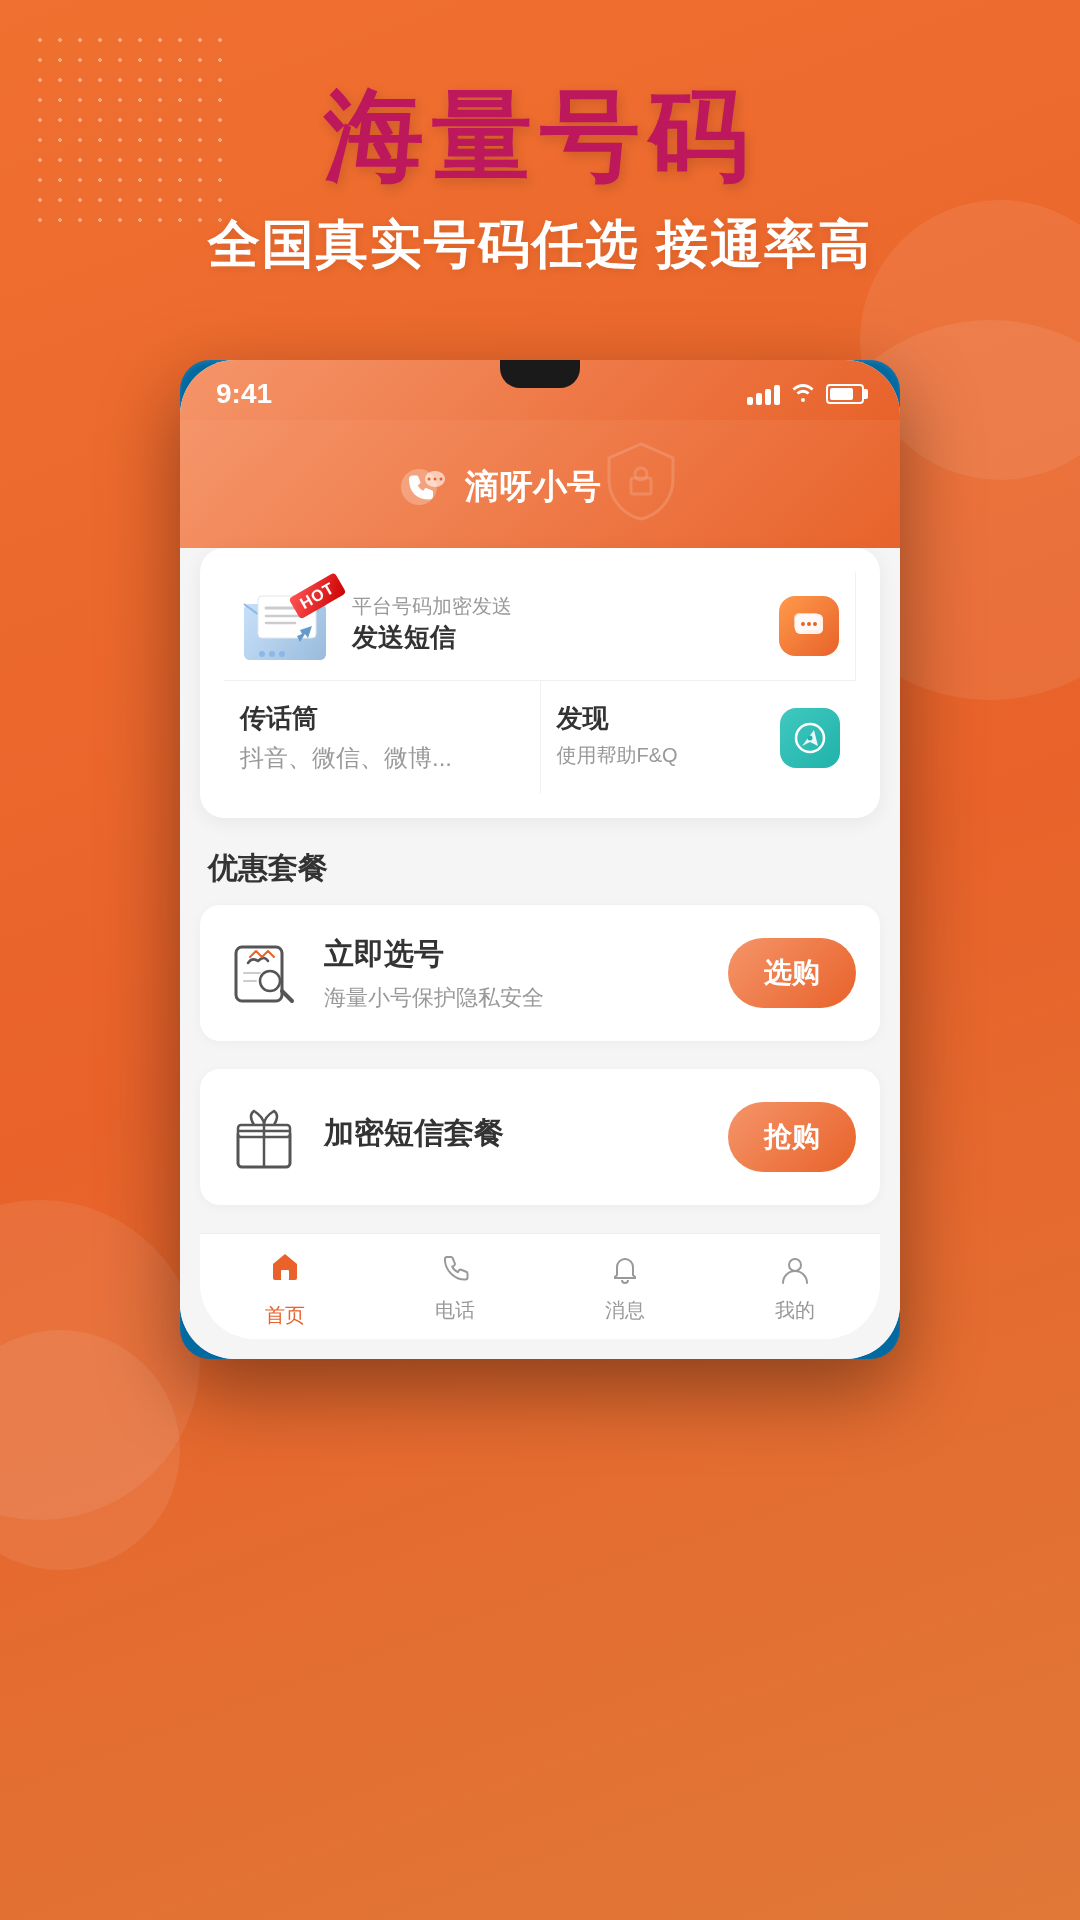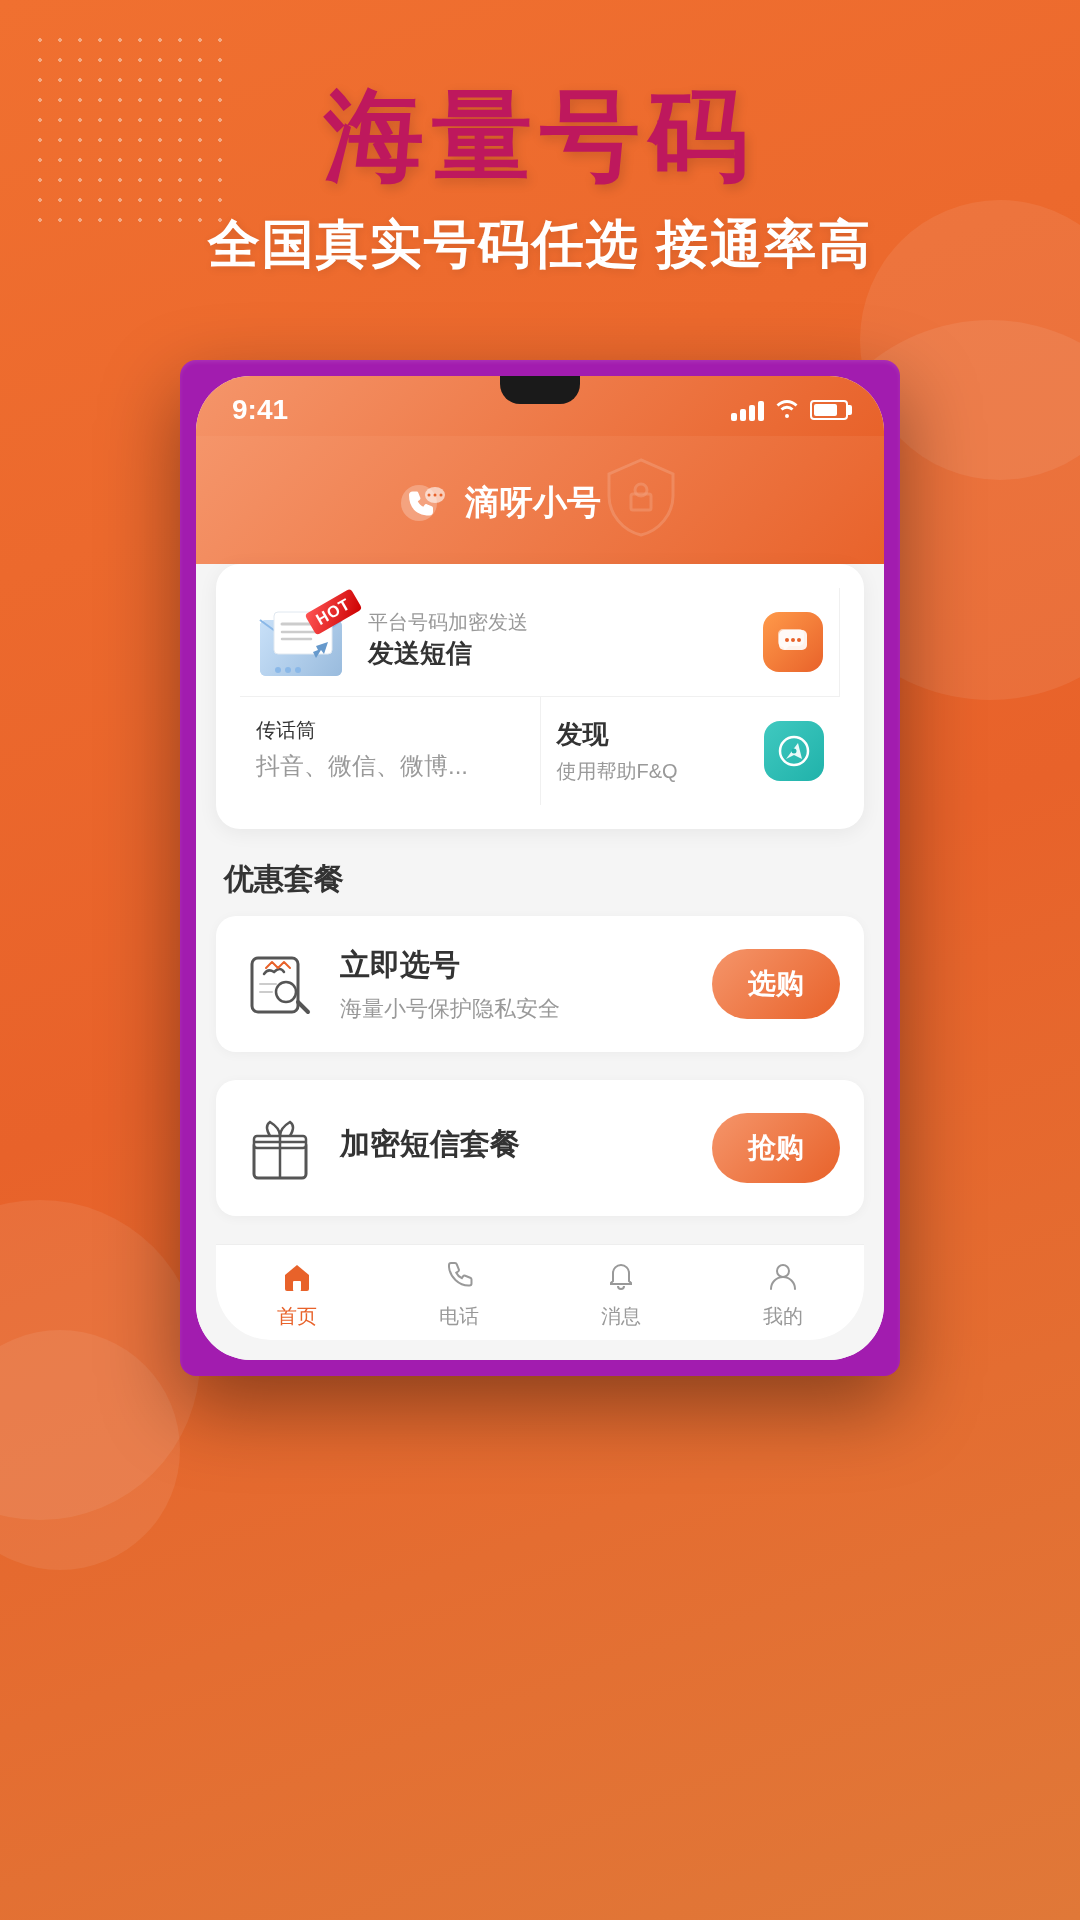--- a/index.html
+++ b/index.html
@@ -81,23 +81,22 @@
     
     .phone-wrapper {
       position: absolute;
       top: 360px;
       left: 50%;
       transform: translateX(-50%);
       width: 720px;
       z-index: 3;
     }
     .phone-outer {
-      background: #a21caf;
-      border-radius: 16px;
-      padding: 16px;
+      background: #0369a1;
+      border-radius: 30px;
       box-shadow: 0 30px 80px rgba(0,0,0,0.4), inset 0 2px 4px rgba(255,255,255,0.1);
     }
     .phone-screen {
       background: #f5f5f5;
       border-radius: 55px;
       overflow: hidden;
       position: relative;
     }
 
     
@@ -286,20 +285,21 @@
       align-items: center;
       gap: 6px;
       flex: 1;
     }
     .nav-label {
       font-size: 20px;
       color: #999;
     }
     .nav-label-active {
       color: #e8622a;
+      margin-top: 10px;
     }
   </style>
 </head>
 <body>
 
 <div class="dots-decoration"></div>
 <div class="circle-deco circle-deco-1"></div>
 <div class="circle-deco circle-deco-2"></div>
 <div class="circle-deco circle-deco-3"></div>
 <div class="circle-deco circle-deco-4"></div>
@@ -411,21 +411,21 @@
                   <circle cx="18" cy="16" r="2" fill="#e8622a"></circle>
                   <circle cx="24" cy="16" r="2" fill="#e8622a"></circle>
                 </svg>
               </div>
             </div>
           </div>
 
           <div style="display:flex;">
 
             <div style="flex:1; padding:20px 16px; border-right:1px solid #f0f0f0;">
-              <div style="font-size:20px;font-weight:400;color:#333;margin-bottom:6px;">传话筒</div>
+              <div style="font-size:26px;font-weight:700;color:#333;margin-bottom:6px;">传话筒</div>
               <div style="font-size:24px;color:#999;">抖音、微信、微博...</div>
             </div>
 
             <div style="flex:1; padding:20px 16px; position:relative; display:flex; flex-direction:column;">
               <div style="font-size:26px;font-weight:600;color:#333;margin-bottom:6px;">发现</div>
               <div style="font-size:20px;color:#999;">使用帮助F&amp;Q</div>
 
               <div style="position:absolute;right:16px;top:50%;transform:translateY(-50%);width:60px;height:60px;border-radius:16px;background:linear-gradient(135deg,#40c9c0,#20b2aa);display:flex;align-items:center;justify-content:center;">
                 <svg width="36" height="36" viewBox="0 0 36 36" fill="none">
                   <circle cx="18" cy="18" r="14" stroke="white" stroke-width="2.5" fill="none"></circle>

